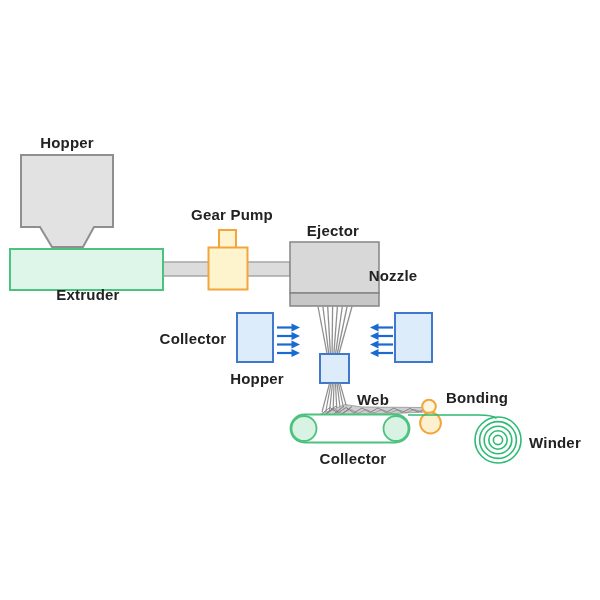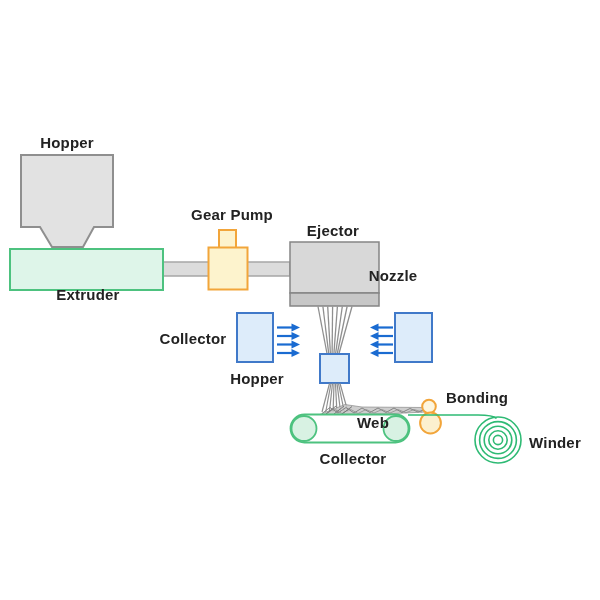--- a/index.html
+++ b/index.html
@@ -13,21 +13,21 @@
     font:700 15px "Liberation Sans",sans-serif;color:#222;
     white-space:nowrap;letter-spacing:0.2px;
   }
   #lbl-hopper   {left:67px; top:142px}
   #lbl-extruder {left:88px; top:294px}
   #lbl-gearpump {left:232px;top:214px}
   #lbl-spinpack {left:333px;top:230px}
   #lbl-nozzle   {left:393px;top:275px}
   #lbl-quenching{left:193px;top:338px}
   #lbl-ejector  {left:257px;top:378px}
-  #lbl-web      {left:373px;top:422px}
+  #lbl-web      {left:373px;top:399px}
   #lbl-collector{left:353px;top:458px}
   #lbl-bonding  {left:477px;top:397px}
   #lbl-winder   {left:555px;top:442px}
 </style>
 </head>
 <body>
 
 <div id="stage">
 
   <svg id="diagram-svg" width="600" height="600" viewBox="0 0 600 600">

